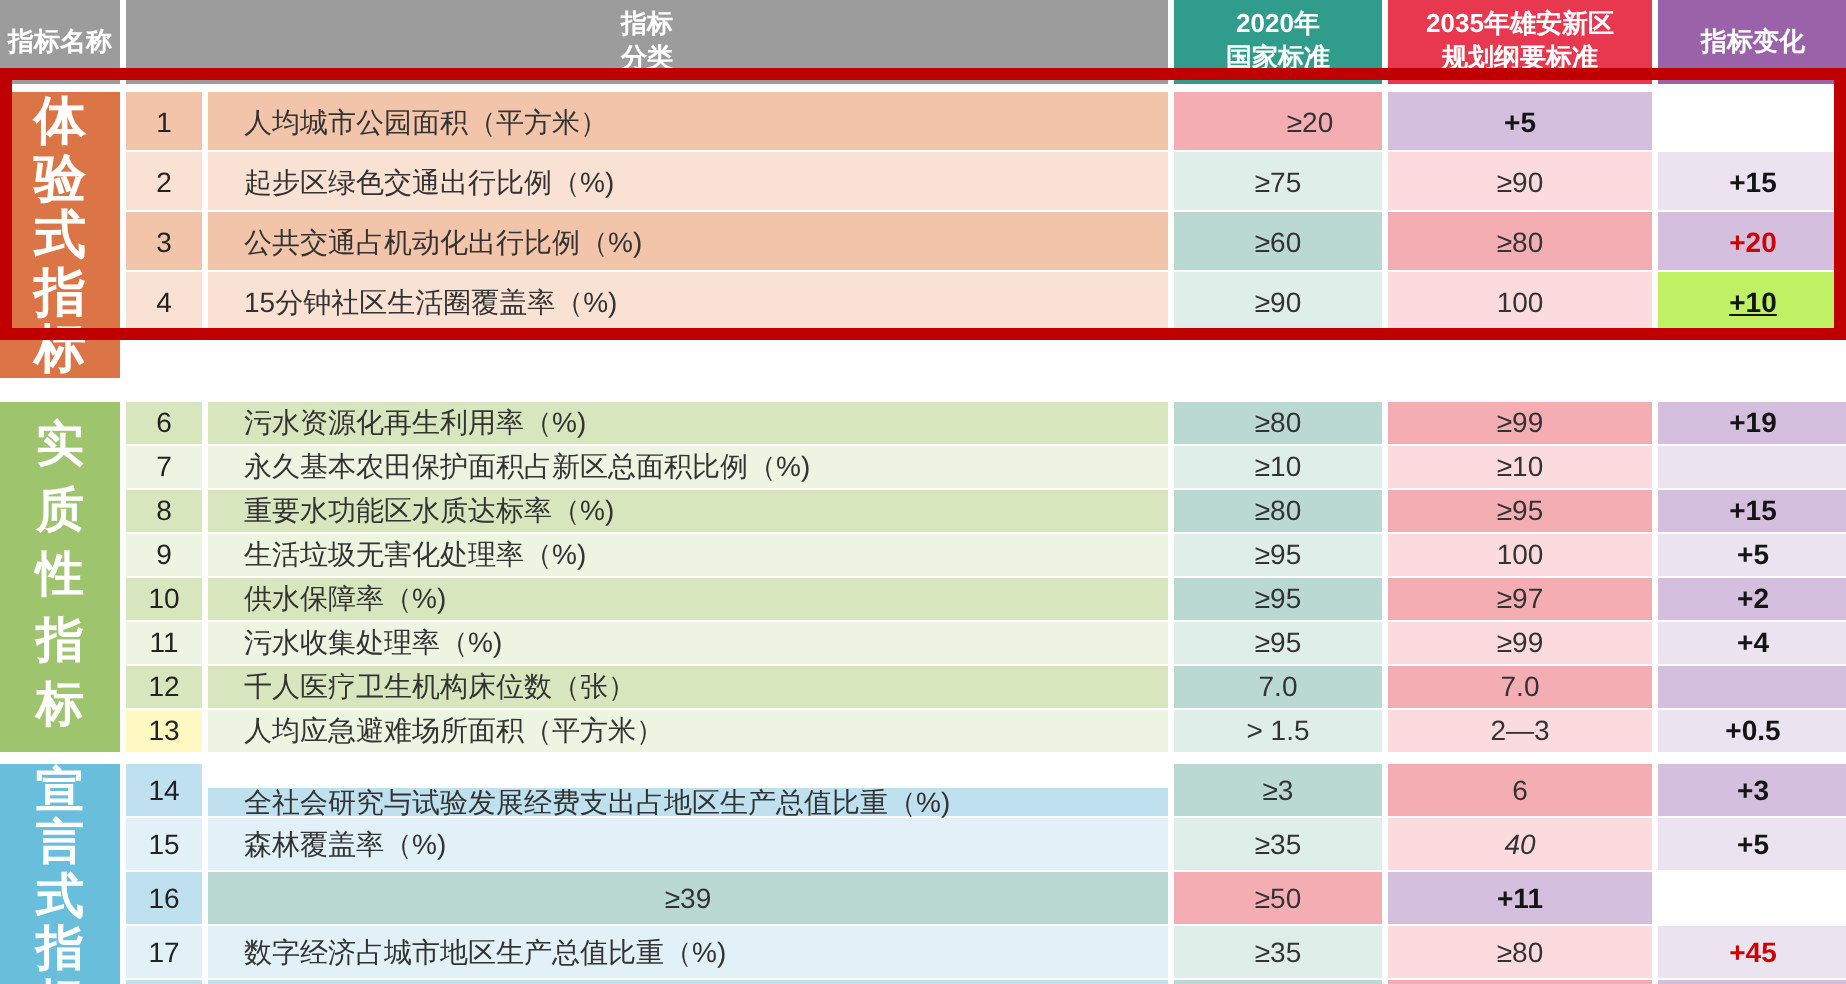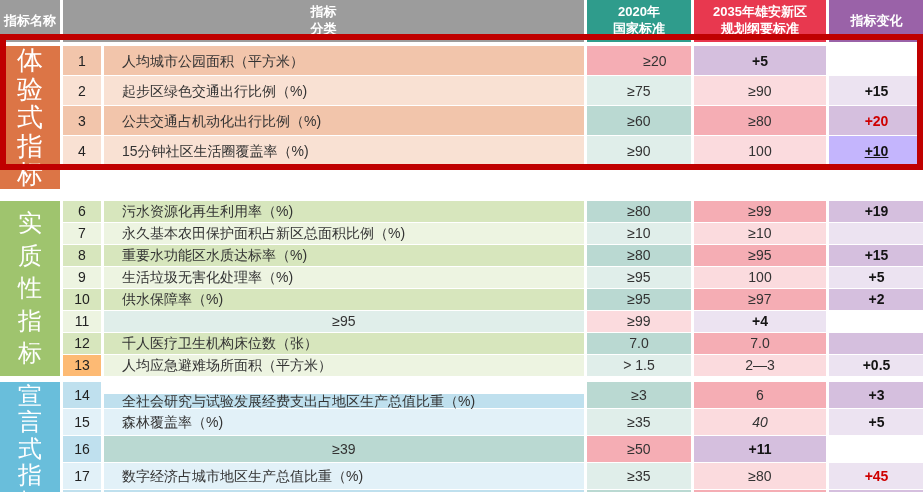--- a/index.html
+++ b/index.html
@@ -17,21 +17,21 @@
     color:#ffffff; font-weight:bold; font-size:13px; line-height:1.3;
     display:flex; align-items:center; justify-content:center;
     text-align:center; white-space:pre-line;
   }
   
   .sec { display:flex; column-gap:3px; }
   .s0 { margin-bottom:12px; }
   .s1 { margin-bottom:6px; }
   .sec-label {
     width:60px; flex:0 0 60px; display:flex; align-items:center; justify-content:center;
-    color:#ffffff; font-weight:normal;
+    color:#ffffff; font-weight:bold;
   }
   .sec-label-text { width:1.05em; word-break:break-all; text-align:center; }
   .s0 .sec-label-text { font-size:26px; line-height:1.1; }
   .s1 .sec-label-text { font-size:24px; line-height:1.35; }
   .s2 .sec-label-text { font-size:24px; line-height:1.1; }
   .rows { flex:1; display:flex; flex-direction:column; row-gap:1px; }
   .row { display:grid; grid-template-columns:38px 480px 104px 132px 95px; column-gap:3px; }
   .s0 .row { height:29px; }
   .s1 .row { height:21px; }
   .s2 .row { height:26px; }
@@ -88,21 +88,21 @@
             <div class="cell name" style="background: rgb(242, 197, 171);">公共交通占机动化出行比例（%)</div>
             <div class="cell std2020" style="background: rgb(186, 217, 210);">≥60</div>
             <div class="cell std2035" style="background: rgb(245, 173, 180);">≥80</div>
             <div class="cell change" style="background: rgb(213, 191, 222); color: rgb(206, 0, 0);">+20</div>
           </div>
           <div class="row">
             <div class="cell num" style="background: rgb(249, 225, 211);">4</div>
             <div class="cell name" style="background: rgb(249, 225, 211);">15分钟社区生活圈覆盖率（%)</div>
             <div class="cell std2020" style="background: rgb(224, 238, 234);">≥90</div>
             <div class="cell std2035" style="background: rgb(251, 219, 222);">100</div>
-            <div class="cell change" style="background: #c4b5fd; text-decoration: underline;">+10</div>
+            <div class="cell change" style="background: #bef264; text-decoration: underline;">+10</div>
           </div>
         </div>
       </div>
       <div class="sec s1">
         <div class="sec-label" style="background: rgb(159, 196, 110);">
           <div class="sec-label-text">实质性指标</div>
         </div>
         <div class="rows">
           <div class="row">
             <div class="cell num" style="background: rgb(215, 230, 189);">6</div>
@@ -134,33 +134,34 @@
           </div>
           <div class="row">
             <div class="cell num" style="background: rgb(215, 230, 189);">10</div>
             <div class="cell name" style="background: rgb(215, 230, 189);">供水保障率（%)</div>
             <div class="cell std2020" style="background: rgb(186, 217, 210);">≥95</div>
             <div class="cell std2035" style="background: rgb(245, 173, 180);">≥97</div>
             <div class="cell change" style="background: rgb(213, 191, 222);">+2</div>
           </div>
           <div class="row">
             <div class="cell num" style="background: rgb(237, 244, 225);">11</div>
+            <div class="cell name" style="background: rgb(237, 244, 225);">污水收集处理率（%)</div>
             <div class="cell std2020" style="background: rgb(224, 238, 234);">≥95</div>
             <div class="cell std2035" style="background: rgb(251, 219, 222);">≥99</div>
             <div class="cell change" style="background: rgb(236, 227, 241);">+4</div>
           </div>
           <div class="row">
             <div class="cell num" style="background: rgb(215, 230, 189);">12</div>
             <div class="cell name" style="background: rgb(215, 230, 189);">千人医疗卫生机构床位数（张）</div>
             <div class="cell std2020" style="background: rgb(186, 217, 210);">7.0</div>
             <div class="cell std2035" style="background: rgb(245, 173, 180);">7.0</div>
             <div class="cell change" style="background: rgb(213, 191, 222);"></div>
           </div>
           <div class="row">
-            <div class="cell num" style="background: #fdba74;">13</div>
+            <div class="cell num" style="background: #fef9c3;">13</div>
             <div class="cell name" style="background: rgb(237, 244, 225);">人均应急避难场所面积（平方米）</div>
             <div class="cell std2020" style="background: rgb(224, 238, 234);">&gt; 1.5</div>
             <div class="cell std2035" style="background: rgb(251, 219, 222);">2—3</div>
             <div class="cell change" style="background: rgb(236, 227, 241);">+0.5</div>
           </div>
         </div>
       </div>
       <div class="sec s2">
         <div class="sec-label" style="background: rgb(105, 190, 219);">
           <div class="sec-label-text">宣言式指标</div>

